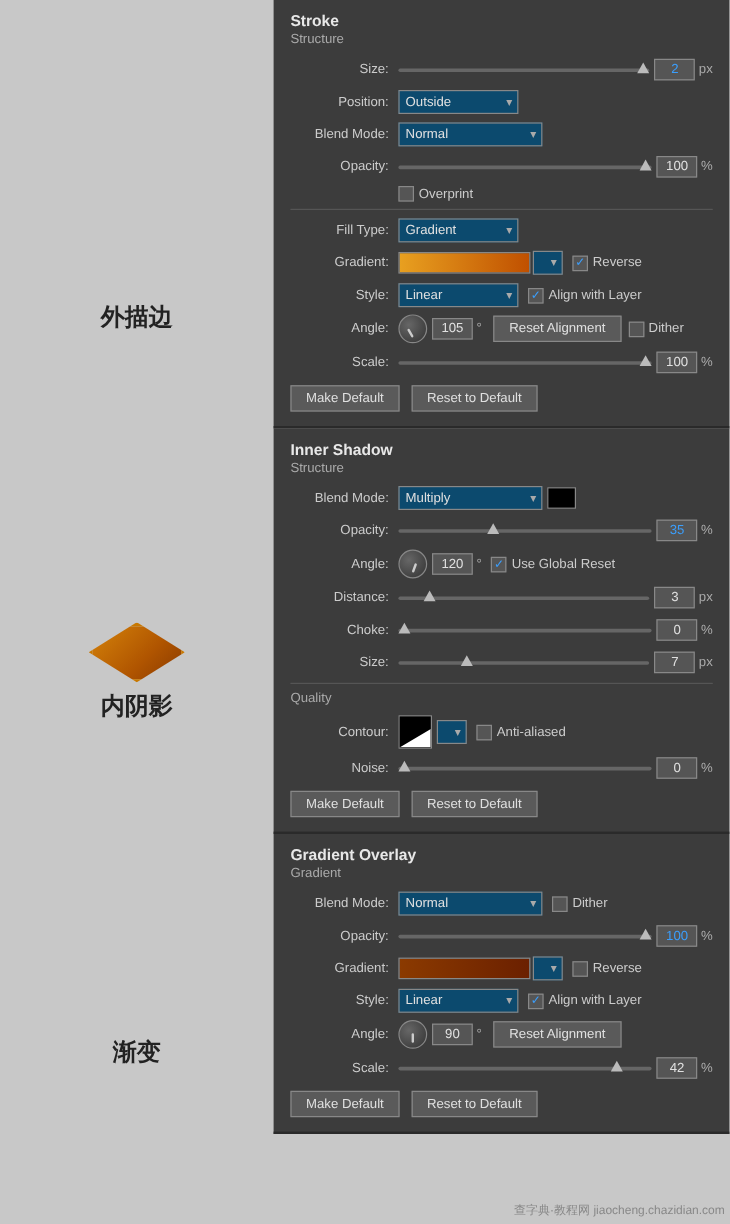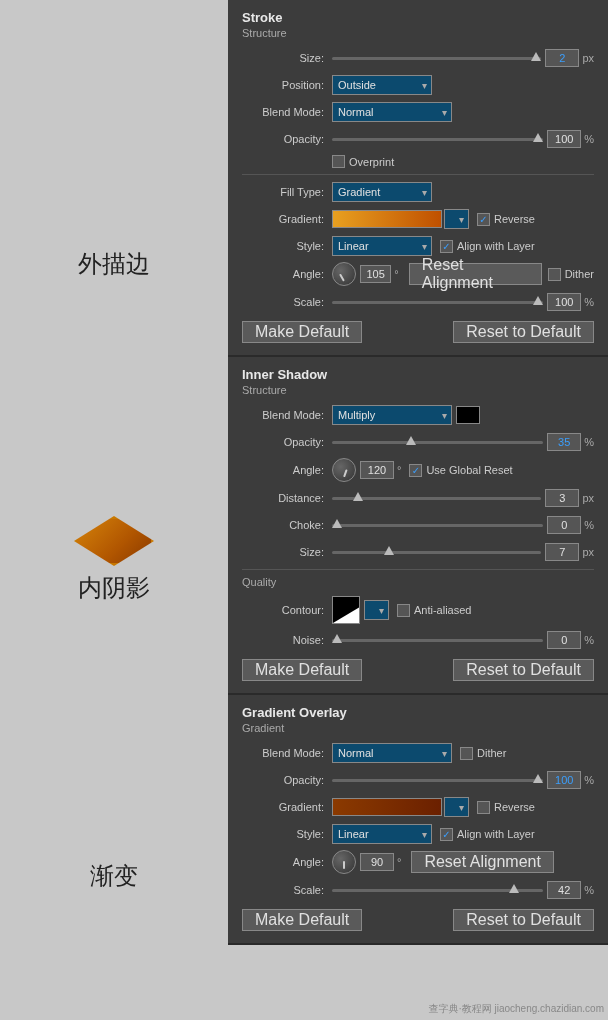--- a/index.html
+++ b/index.html
@@ -33,23 +33,23 @@
 
     .shape-diamond {
       width: 80px;
       height: 50px;
       background: linear-gradient(135deg, #d4820a 0%, #b05500 60%, #8a3a00 100%);
       clip-path: polygon(50% 0%, 100% 50%, 50% 100%, 0% 50%);
       border: 3px solid #c87800;
     }
 
     .chinese-label {
-      font-size: 24px;
+      font-size: 20px;
       color: #222;
-      font-weight: normal;
+      font-weight: bold;
     }
 
     .right-panel {
       width: 380px;
       display: flex;
       flex-direction: column;
       gap: 0;
     }
 
     .panel-section {
@@ -247,30 +247,30 @@
     .color-swatch-black {
       width: 24px;
       height: 18px;
       background: #000;
       border: 1px solid #888;
       margin-left: 4px;
     }
 
     .button-row {
       display: flex;
-      justify-content: space-between;
+      justify-content: flex-start;
       gap: 10px;
       margin-top: 8px;
     }
 
     .btn {
       background: #5a5a5a;
       border: 1px solid #888;
       color: #e0e0e0;
-      font-size: 16px;
+      font-size: 11px;
       padding: 3px 12px;
       cursor: pointer;
       height: 22px;
       display: flex;
       align-items: center;
     }
 
     .contour-box {
       width: 28px;
       height: 28px;

